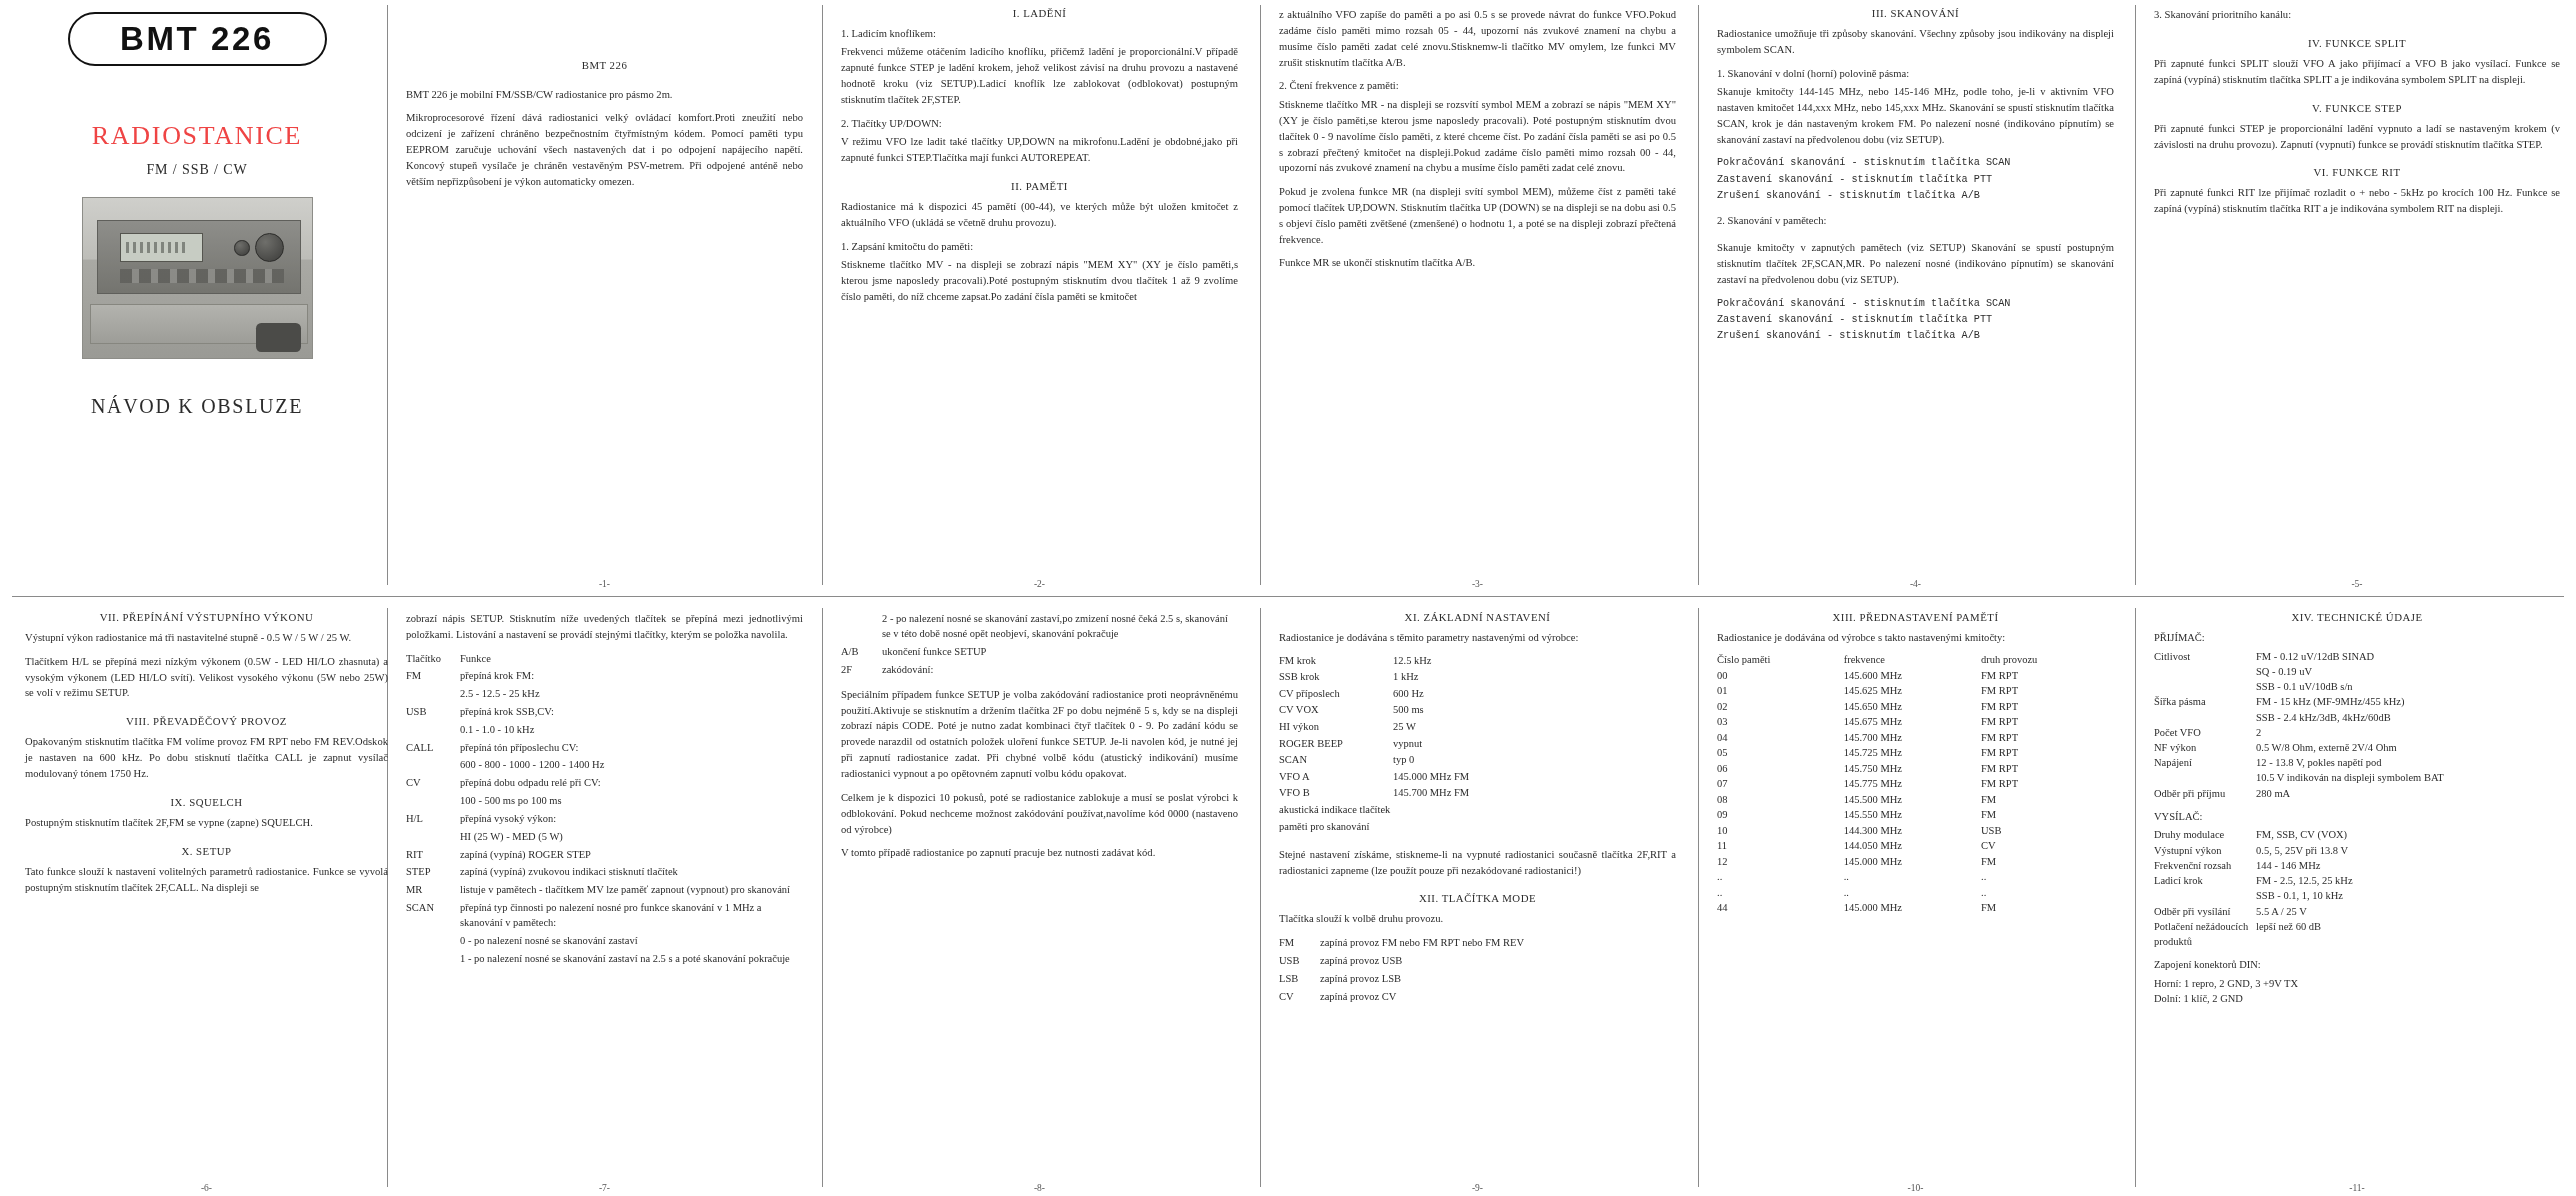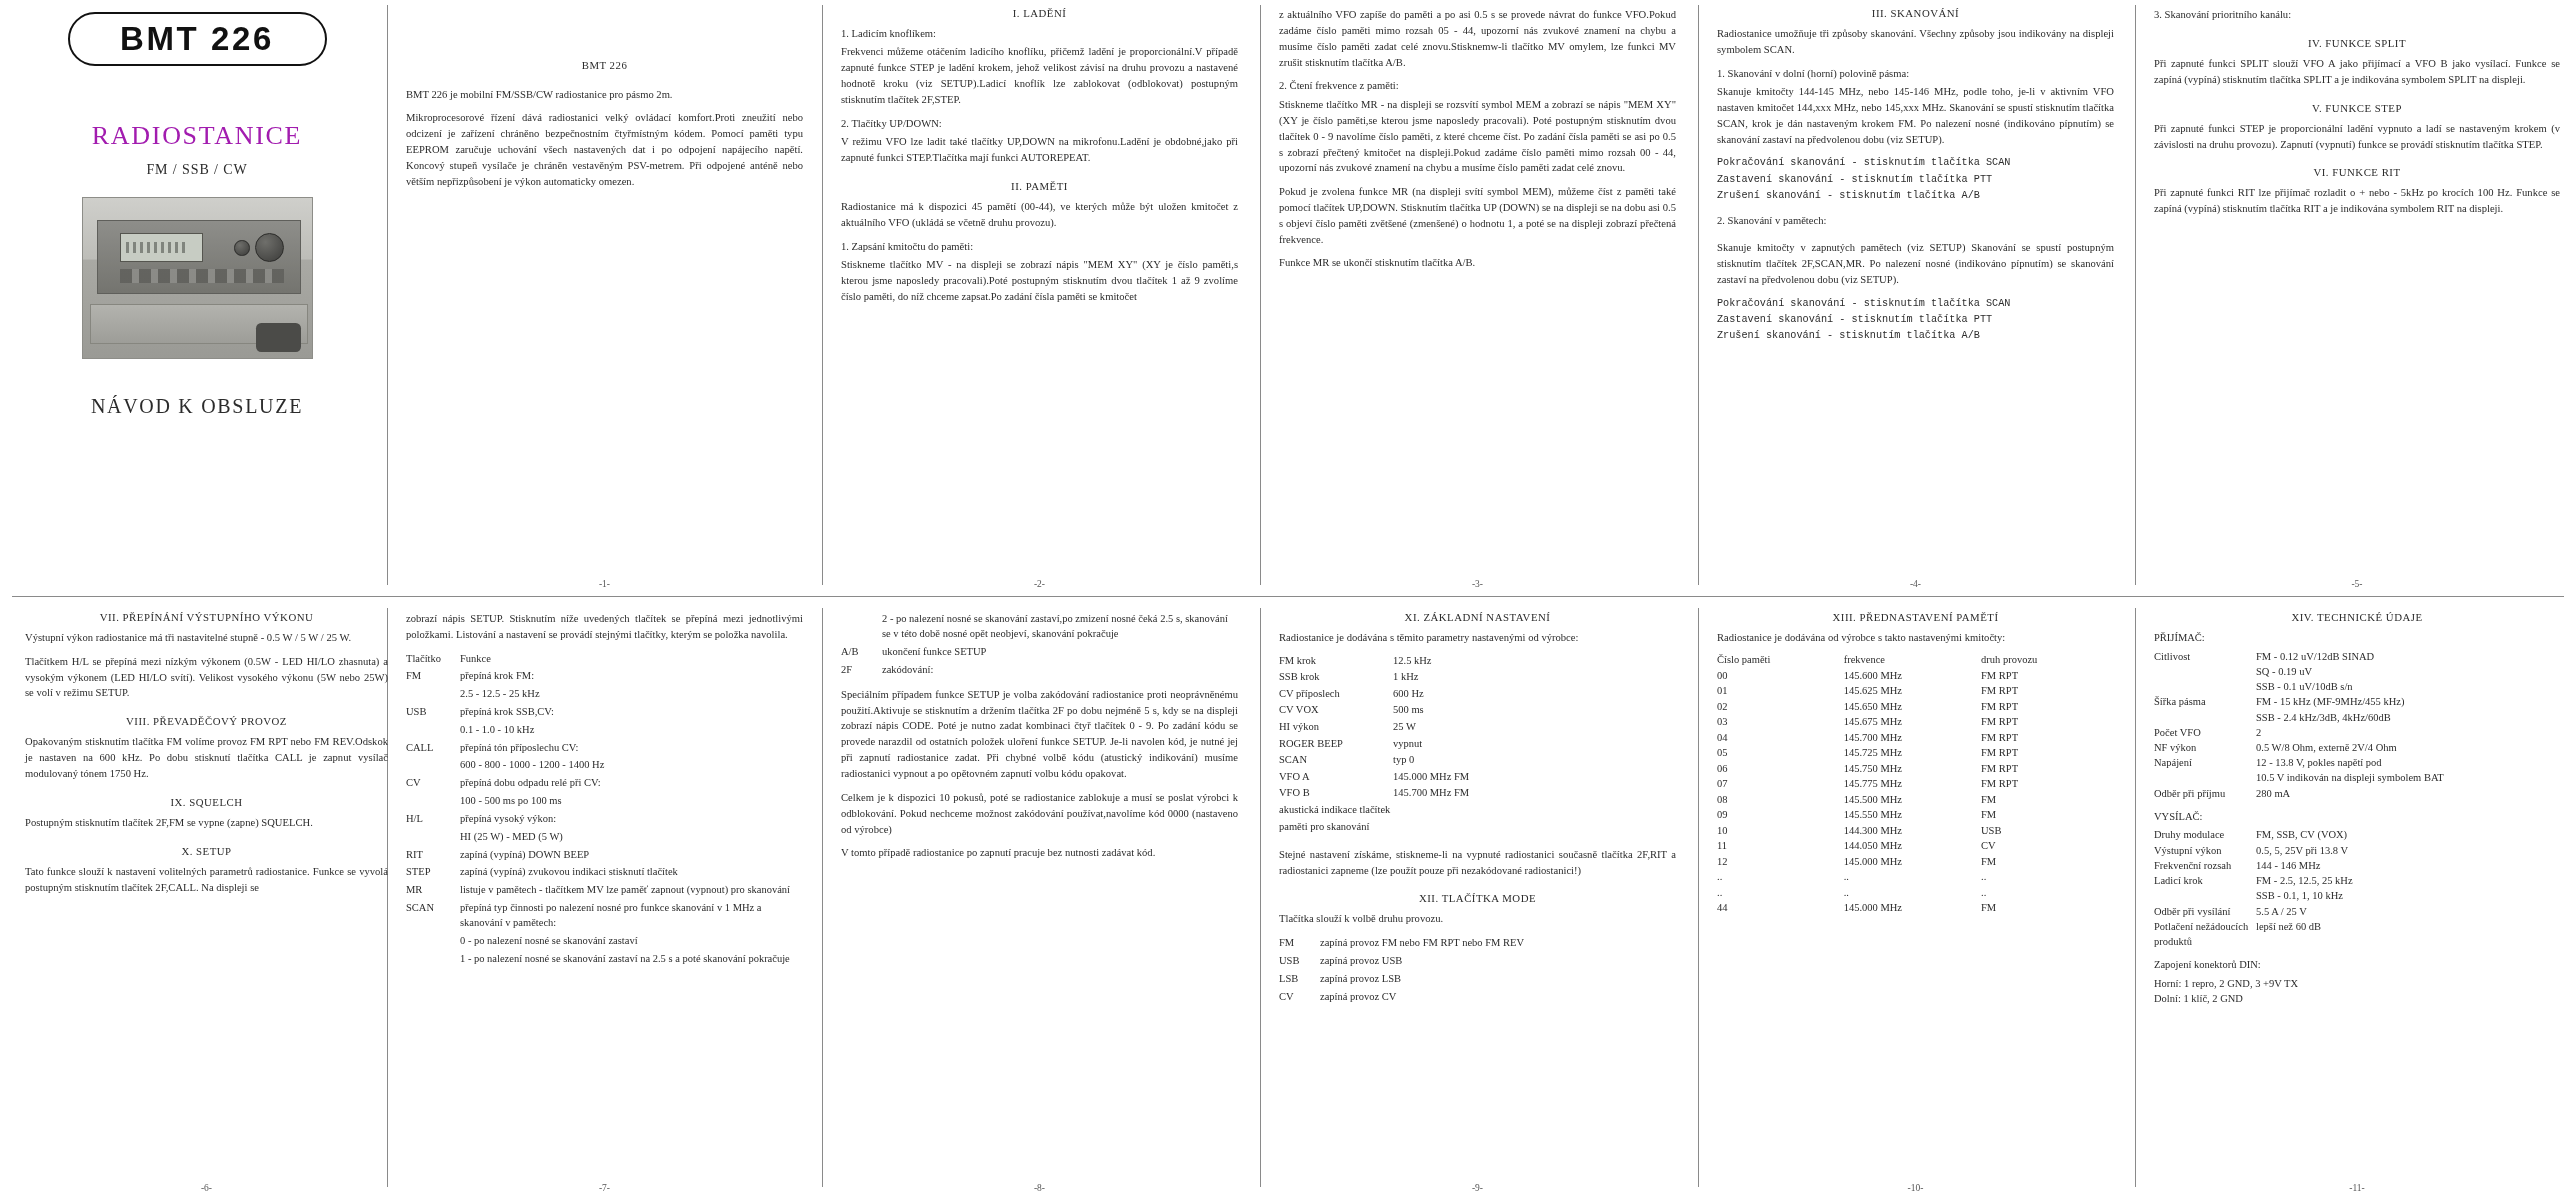--- a/index.html
+++ b/index.html
@@ -24,21 +24,21 @@
   
   .cover { position:absolute; left:15.5px; top:7px; width:363px; height:570px; text-align:center; }
   .logobox {
     margin:5.2px auto 0 auto; width:259px; height:54px;
     border:2.2px solid #111; border-radius:27px;
     display:flex; align-items:center; justify-content:center;
     font-family:"Liberation Sans", sans-serif;
     font-weight:bold; font-size:33px; letter-spacing:2.6px; color:#111;
   }
   .cover-title {
-    margin-top:55px; font-size:26px; letter-spacing:1.7px; color:#a21caf;
+    margin-top:55px; font-size:26px; letter-spacing:1.7px; color:#ef4444;
     font-family:"Liberation Serif", serif;
   }
   .cover-sub { margin-top:10.4px; font-size:14px; letter-spacing:0.9px; color:#2b2b2b; }
   .photo {
     margin:19px auto 0 auto; width:231px; height:162px;
     background:
       linear-gradient(180deg,#cfcfcb 0%,#bdbdb8 38%,#a9a9a4 39%,#9a9a95 100%);
     border:0.9px solid #8d8d88;
     position:relative; overflow:hidden;
   }
@@ -277,21 +277,21 @@
         <tr>
               <td class="k">H/L</td>
               <td>přepíná vysoký výkon:</td>
             </tr>
         <tr>
               <td class="k"></td>
               <td>HI (25 W) - MED (5 W)</td>
             </tr>
         <tr>
               <td class="k">RIT</td>
-              <td>zapíná (vypíná) DOWN BEEP</td>
+              <td>zapíná (vypíná) ROGER STEP</td>
             </tr>
         <tr>
               <td class="k">STEP</td>
               <td>zapíná (vypíná) zvukovou indikaci stisknutí tlačítek</td>
             </tr>
         <tr>
               <td class="k">MR</td>
               <td>listuje v pamětech - tlačítkem MV lze paměť zapnout (vypnout) pro skanování</td>
             </tr>
         <tr>

